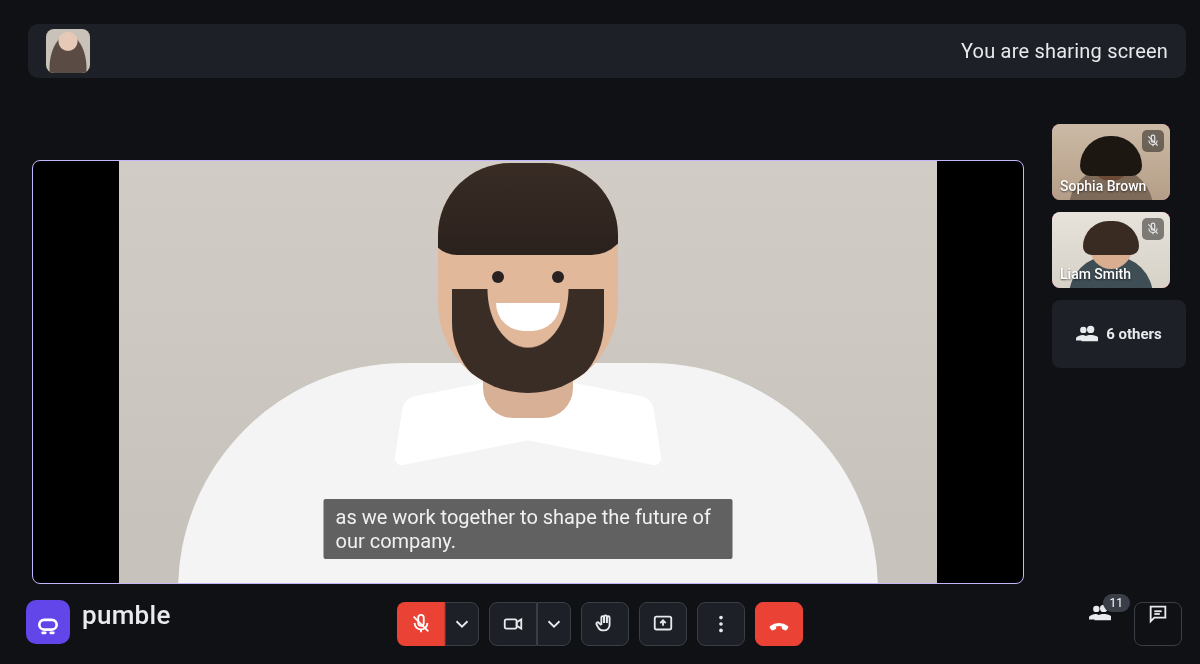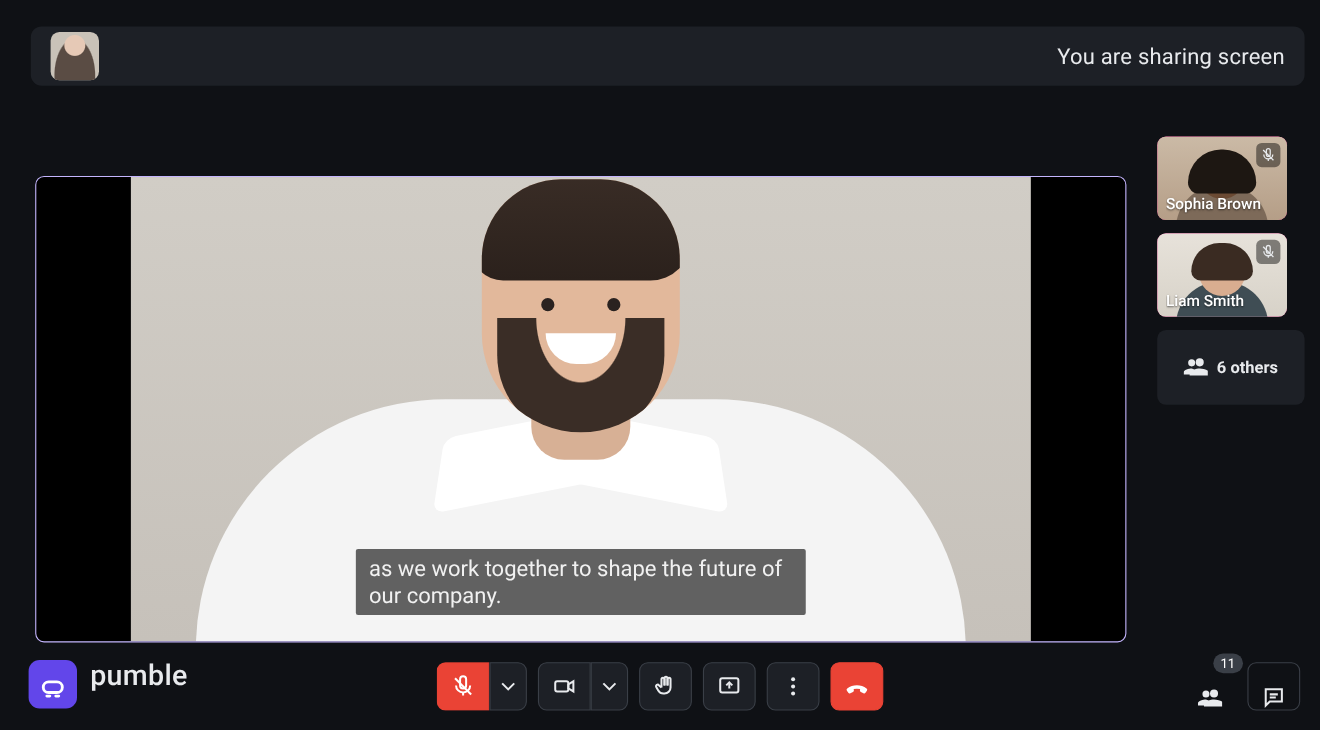--- a/index.html
+++ b/index.html
@@ -203,21 +203,21 @@
   .btn.red { background:#ea4335; border-color:#ea4335; }
   .btn.red.main-left { border-right:1px solid rgba(0,0,0,.15); }
   .btn svg { display:block; }
 
   .right-tools {
     position:absolute; right:18px; bottom:18px;
     display:flex; align-items:center; gap:10px;
   }
   .people-btn, .chat-btn {
     height:44px; min-width:48px; border-radius:8px;
-    display:flex; align-items:flex-end; justify-content:center;
+    display:flex; align-items:flex-start; justify-content:center;
     cursor:pointer; position:relative; color:#e8eaed;
   }
   .people-btn .badge {
     position:absolute; top:-8px; right:-6px;
     background:#3a3f47; color:#fff; font-size:12px; line-height:1;
     padding:3px 7px; border-radius:10px;
   }
   .chat-btn { border:1px solid #3a3f47; }
 
   

